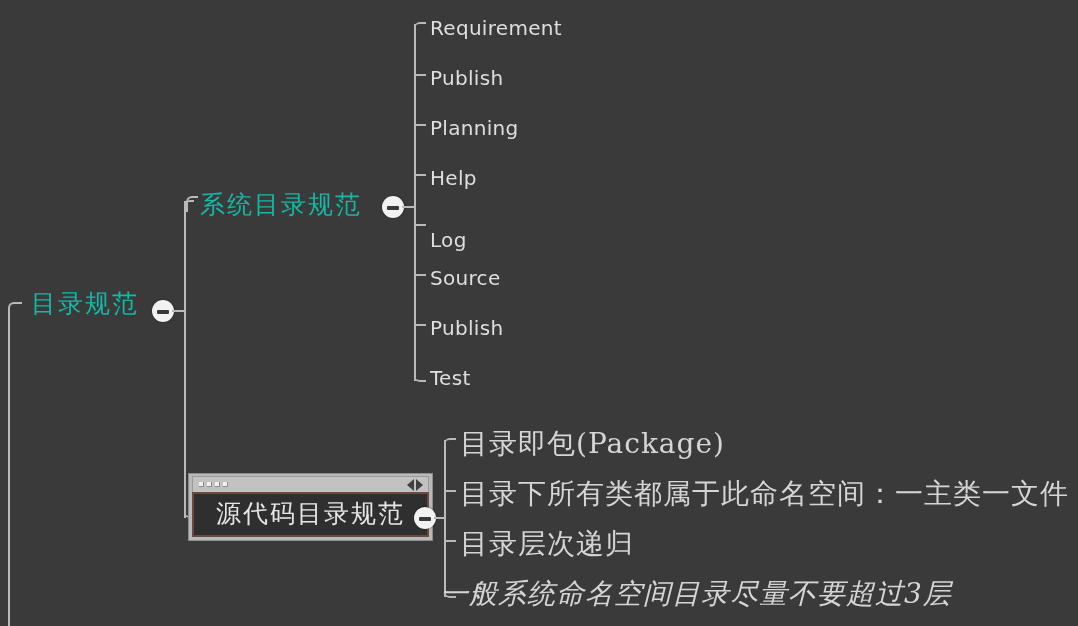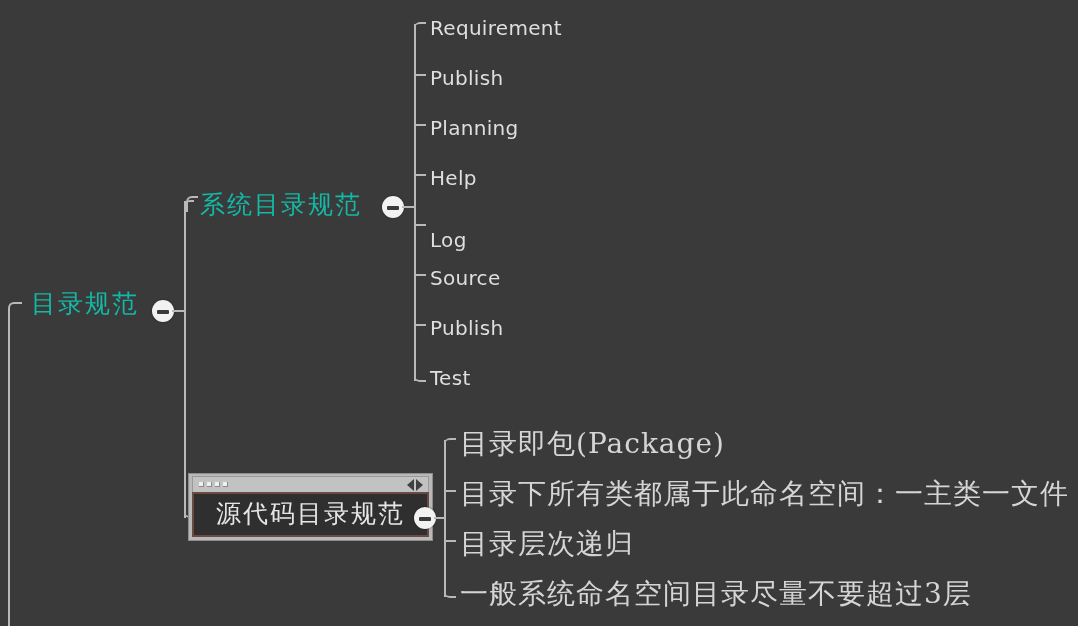--- a/index.html
+++ b/index.html
@@ -218,15 +218,15 @@
   <div class="vline" style="left:444px; top:440px; height:157px;"></div>
   <div class="elbow elbow-tl" style="left:444px; top:438px; width:12px; height:12px; border-left-width:0;"></div>
   <div class="elbow elbow-bl" style="left:444px; top:586px; width:12px; height:12px; border-left-width:0;"></div>
 
   <div class="hline" style="left:444px; top:490px; width:12px;"></div>
   <div class="hline" style="left:444px; top:540px; width:12px;"></div>
 
   <div class="label label-cn-small" style="left:460px; top:430px;">目录即包(Package)</div>
   <div class="label label-cn-small" style="left:460px; top:530px;">目录层次递归</div>
   <div class="label label-cn-small" style="left:460px; top:480px;">目录下所有类都属于此命名空间：一主类一文件</div>
-  <div class="label label-cn-small" style="left:460px; top:580px;">一般系统命名空间目录尽量不要超过3层</div>
+  <div class="label label-cn-small" style="left:440px; top:580px;font-style:italic;">一般系统命名空间目录尽量不要超过3层</div>
 
 </div>
 
 </body></html>

